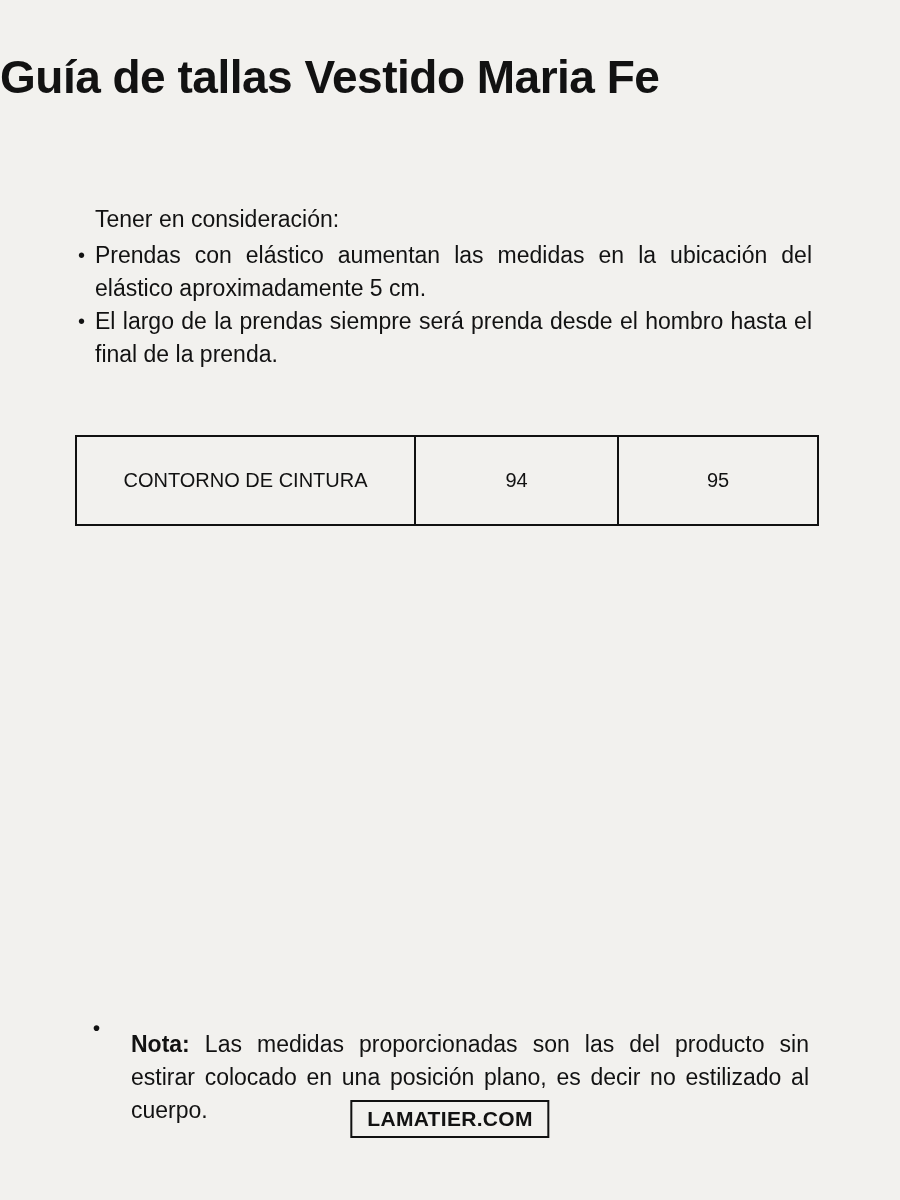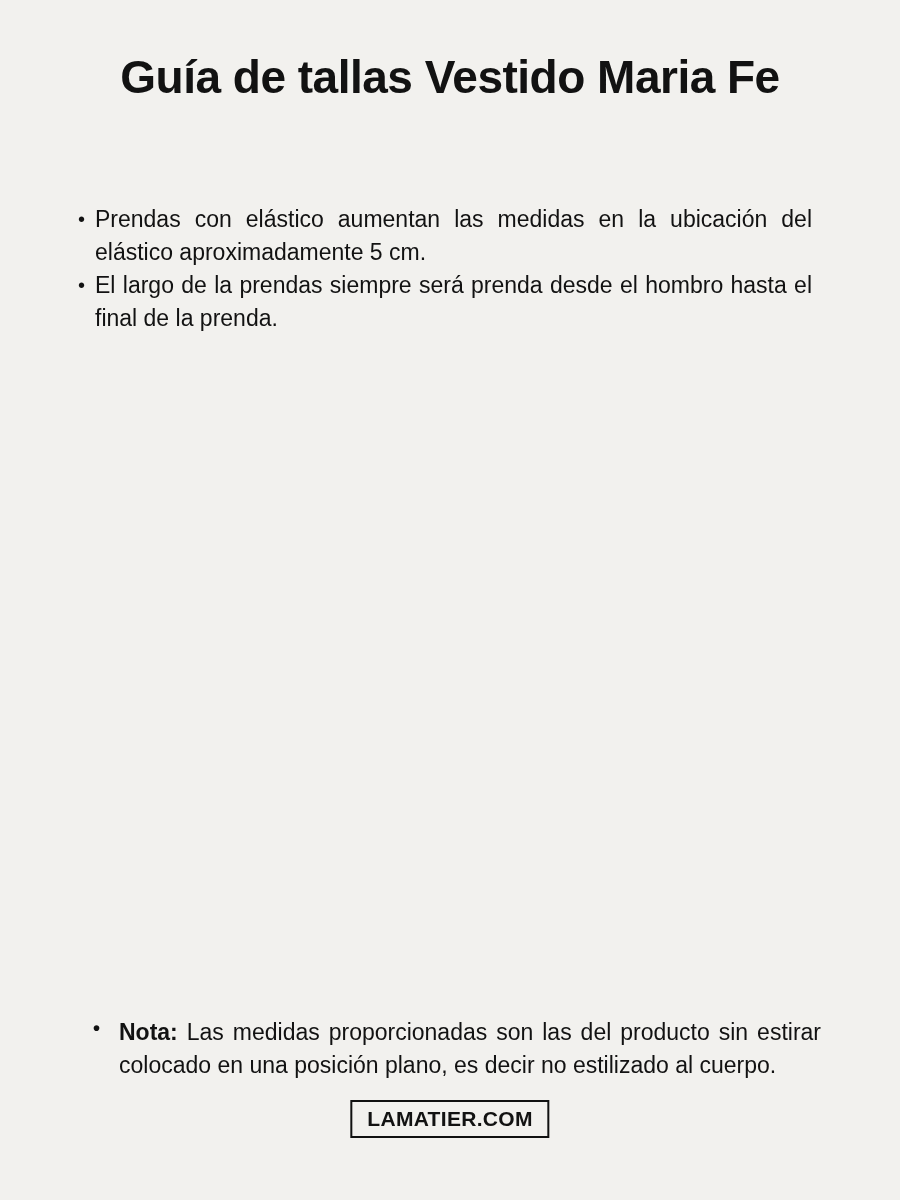--- a/index.html
+++ b/index.html
@@ -15,21 +15,20 @@
     font-family: "Liberation Sans", sans-serif;
     overflow: hidden;
   }
 
   
   .page-title {
     position: absolute;
     top: 50px;
     left: 0;
     width: 900px;
-    text-align: center;
     font-size: 46px;
     font-weight: 900;
     letter-spacing: -0.5px;
     margin: 0;
   }
 
   
   .considerations {
     position: absolute;
     top: 203px;
@@ -89,21 +88,21 @@
     line-height: 33px;
     display: flex;
     align-items: flex-start;
   }
   .note .bullet-dot {
     flex: 0 0 22px;
     font-weight: bold;
   }
   .note-text {
     flex: 1;
-    margin: 4px;
+    margin: 16px;
     text-align: justify;
   }
   .note-label {
     font-weight: bold;
   }
 
   
   .footer-box {
     position: absolute;
     top: 1100px;
@@ -117,35 +116,41 @@
     white-space: nowrap;
     text-align: center;
   }
 </style>
 </head>
 <body>
 
 <h1 class="page-title">Guía de tallas Vestido Maria Fe</h1>
 
 <section class="considerations">
+  <p class="considerations-intro">Tener en consideración:</p>
 
   <div class="bullet-item">
     <span class="bullet-dot">•</span>
     <p class="bullet-text">Prendas con elástico aumentan las medidas en la ubicación del elástico aproximadamente 5 cm.</p>
   </div>
 
   <div class="bullet-item">
     <span class="bullet-dot">•</span>
     <p class="bullet-text">El largo de la prendas siempre será prenda desde el hombro hasta el final de la prenda.</p>
   </div>
 </section>
 
 <div class="size-table-wrap">
   <table class="size-table">
     <tbody>
+      <tr class="data-row">
+        <td class="col-label">CONTORNO DE CINTURA</td>
+        <td class="col-sm">94</td>
+        <td class="col-ml">95</td>
+      </tr>
     </tbody>
   </table>
 </div>
 
 <section class="note">
   <span class="bullet-dot">•</span>
   <p class="note-text">
     <span class="note-label">Nota:</span>
     <span>Las medidas proporcionadas son las del producto sin estirar colocado en una posición plano, es decir no estilizado al cuerpo.</span>
   </p>

